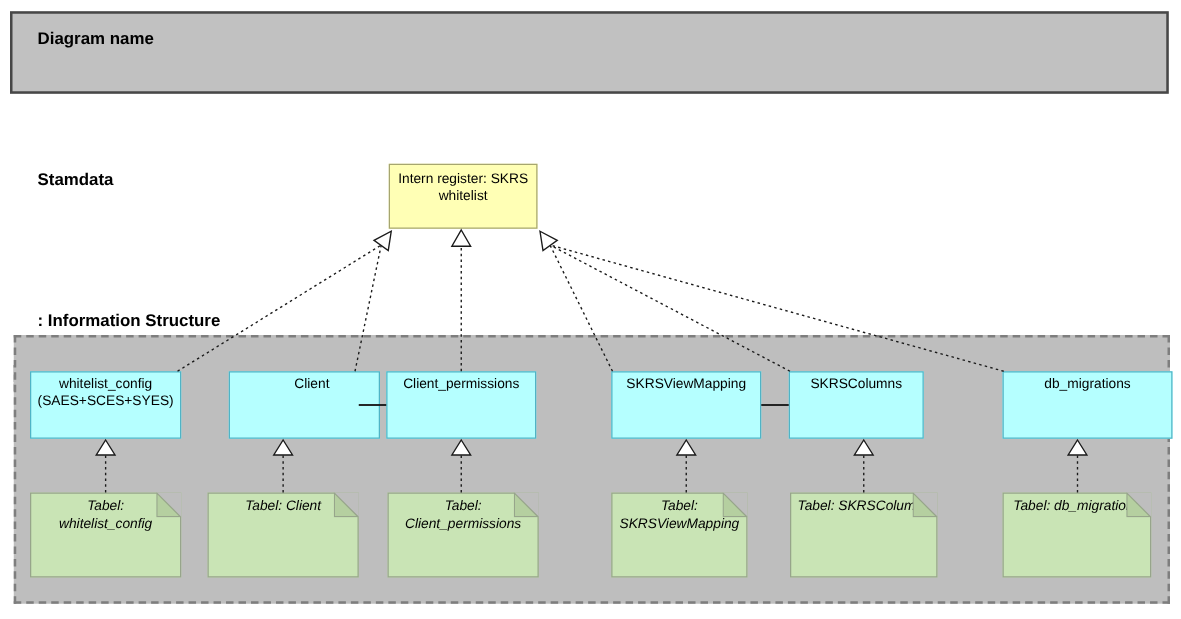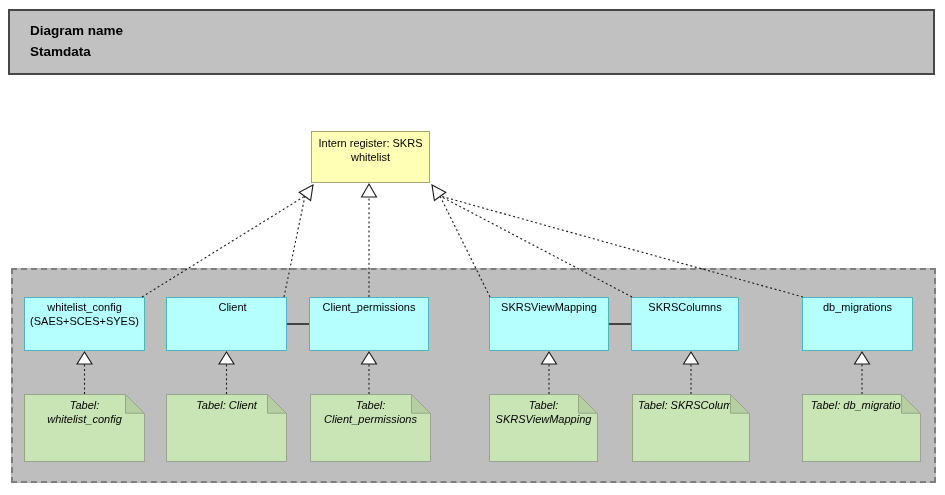--- a/index.html
+++ b/index.html
@@ -15,21 +15,21 @@
     position:relative; width:945px; height:495px; overflow:hidden;
     background:#fff; font-family:"Liberation Sans", sans-serif; color:#000;
   }
   
   .hdr{
     position:absolute; left:8px; top:9px; width:927px; height:66px;
     box-sizing:border-box; background:var(--header-fill);
     border:2px solid var(--header-border);
     padding:9px 0 0 20px; font-size:13.5px; font-weight:bold; line-height:21px;
   }
-  .hdr-row{display:flex;}
+  .hdr-row{display:flex;flex-direction:column;}
   .hdr-label{width:113px; flex:0 0 113px;}
   
   .grp-tab{
     position:absolute; left:11px; top:248px; width:658px; height:21px;
     box-sizing:border-box; background:var(--group-fill);
     border:2px dashed var(--group-border); border-bottom:none;
     font-size:11.5px; line-height:17px; padding-left:7px; z-index:0;margin-top:44px;
   }
   .grp-body{
     position:absolute; left:11px; top:268px; width:925px; height:215px;
@@ -78,56 +78,57 @@
 <body>
 
 <div id="canvas">
 
   <div class="hdr">
     <div class="hdr-row">
       <span class="hdr-label">Diagram name</span>
     </div>
     <div class="hdr-row">
       <span class="hdr-label">Stamdata</span>
+      <span>: Information Structure</span>
     </div>
   </div>
 
   <div class="grp-tab">
     <span>DB: stamdata</span>
   </div>
   <div class="grp-body"></div>
 
   <div class="node register">
     <div class="sep"></div>
     <div class="lbl">Intern register: SKRS
 whitelist</div>
   </div>
 
   <div class="node entity" style="left:24px;">
     <div class="sep"></div>
     <div class="lbl">whitelist_config
 (SAES+SCES+SYES)</div>
   </div>
-  <div class="node entity" style="left:166px;padding-left:12px;">
+  <div class="node entity" style="left:183px;padding-left:12px;">
     <div class="sep"></div>
     <div class="lbl">Client</div>
   </div>
   <div class="node entity" style="left:309px; width:120px;">
     <div class="sep"></div>
     <div class="lbl">Client_permissions</div>
   </div>
   <div class="node entity" style="left:489px; width:120px;">
     <div class="sep"></div>
     <div class="lbl">SKRSViewMapping</div>
   </div>
   <div class="node entity" style="left:631px; width:108px;">
     <div class="sep"></div>
     <div class="lbl">SKRSColumns</div>
   </div>
-  <div class="node entity" style="left:802px; width:111px;">
+  <div class="node entity" style="left:802px; width:136px;">
     <div class="sep"></div>
     <div class="lbl">db_migrations</div>
   </div>
 
   <div class="note" style="left:24px; width:121px;">
     <div class="lbl">Tabel:
 whitelist_config</div>
     <div class="corner-mask"></div>
     <svg class="fold" width="20" height="20" viewBox="0 0 20 20">
         <path d="M0.5,0.5 L19.2,19.2 L0.5,19.2 Z" style="fill:var(--table-fold);stroke:var(--table-border);stroke-width:1"></path>

